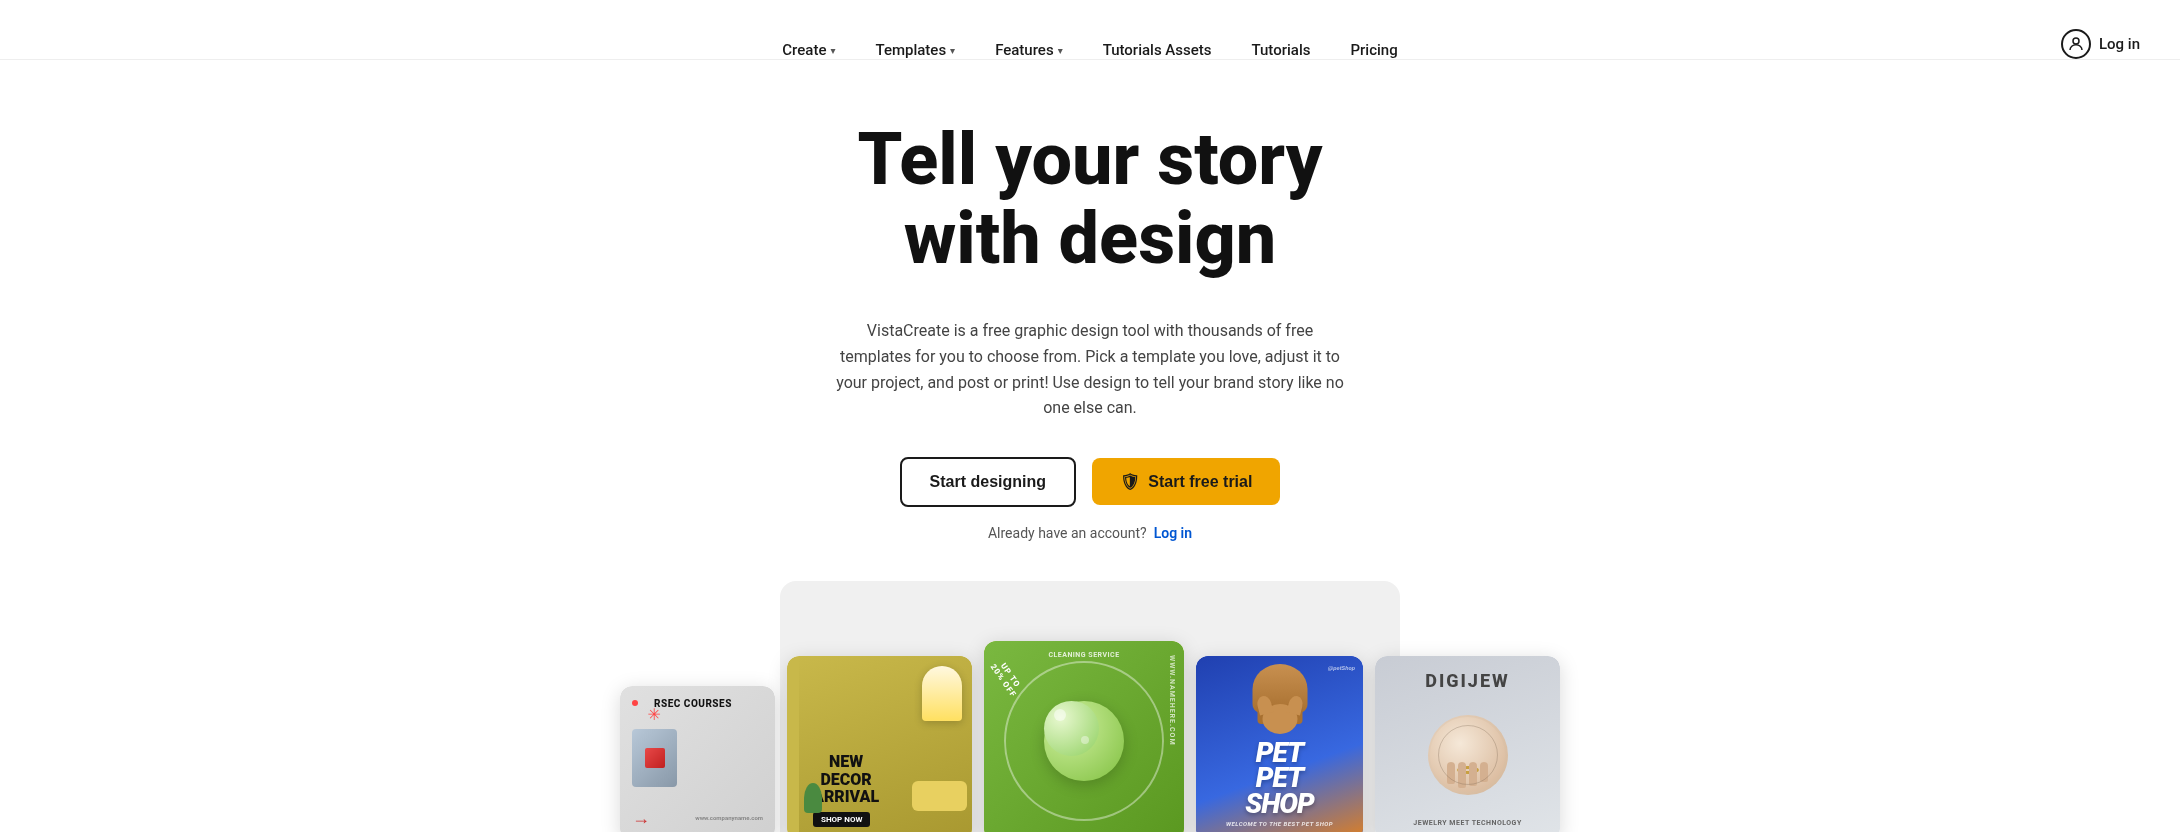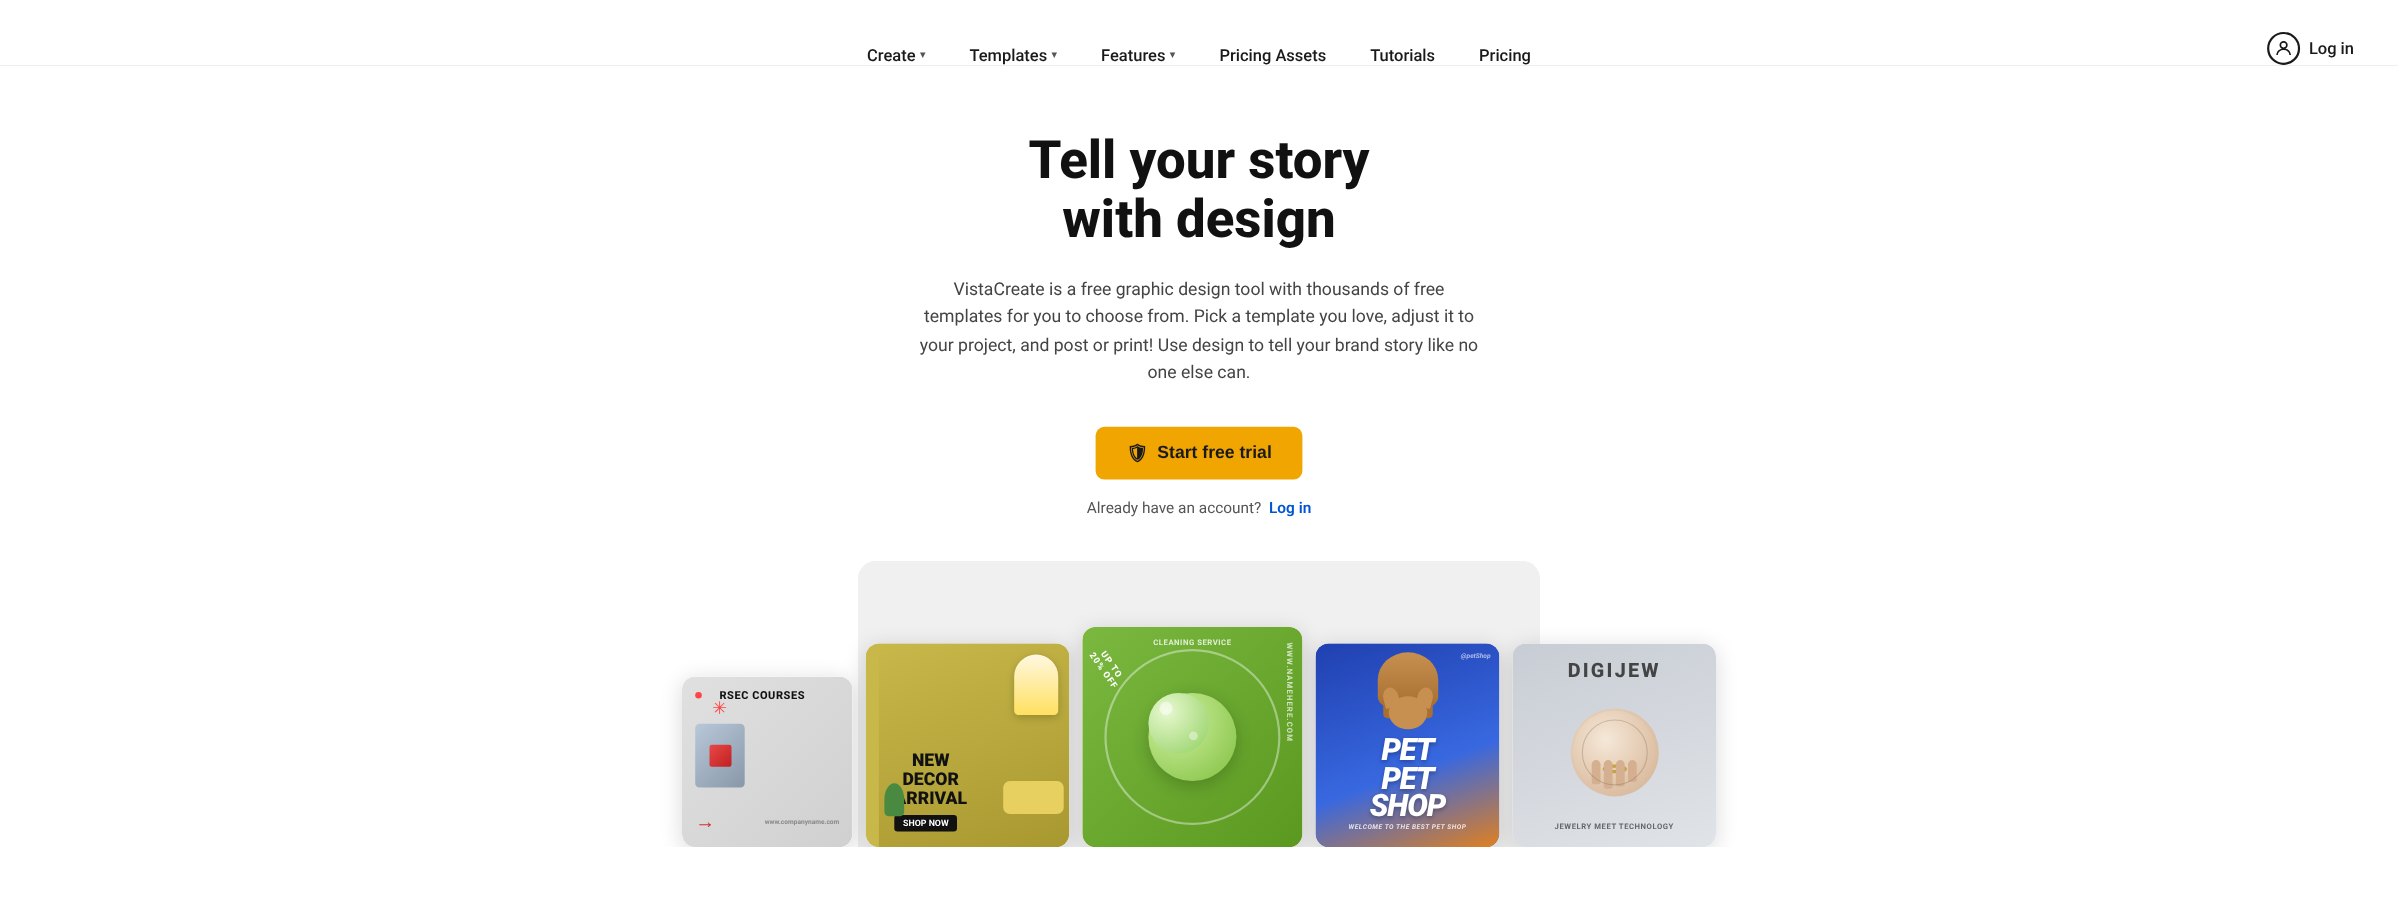--- a/index.html
+++ b/index.html
@@ -65,26 +65,26 @@
 
     
     .hero {
       display: flex;
       flex-direction: column;
       align-items: center;
       text-align: center;
       padding: 60px 20px 40px;
     }
     .hero-title {
-      font-size: 48px;
+      font-size: 72px;
       font-weight: 800;
       line-height: 1.1;
       color: #111;
       max-width: 700px;
-      margin-bottom: 24px;
+      margin-bottom: 40px;
     }
     .hero-subtitle {
       font-size: 16px;
       color: #444;
       max-width: 520px;
       line-height: 1.6;
       margin-bottom: 36px;
     }
     .hero-buttons {
       display: flex;
@@ -392,21 +392,21 @@
       <span>Templates</span>
       <span class="nav-chevron">▾</span>
     </a>
 
     <a class="nav-item">
       <span>Features</span>
       <span class="nav-chevron">▾</span>
     </a>
 
     <a class="nav-item">
-      <span>Pricing Assets</span>
+      <span>Tutorials Assets</span>
     </a>
 
     <a class="nav-item">
       <span>Tutorials</span>
     </a>
 
     <a class="nav-item">
       <span>Pricing</span>
     </a>
 
@@ -424,20 +424,21 @@
 </nav>
 
 <section class="hero">
   <h1 class="hero-title">
     <span>Tell your story</span><br>
     <span>with design</span>
   </h1>
   <p class="hero-subtitle">VistaCreate is a free graphic design tool with thousands of free templates for you to choose from. Pick a template you love, adjust it to your project, and post or print! Use design to tell your brand story like no one else can.</p>
 
   <div class="hero-buttons">
+    <button class="btn-outline">Start designing</button>
     <button class="btn-primary">
       <span>🛡</span>
       <span>Start free trial</span>
     </button>
   </div>
 
   <p class="hero-account-text">
     <span>Already have an account?</span>
     &nbsp;<span class="hero-login-link">Log in</span>
   </p>

